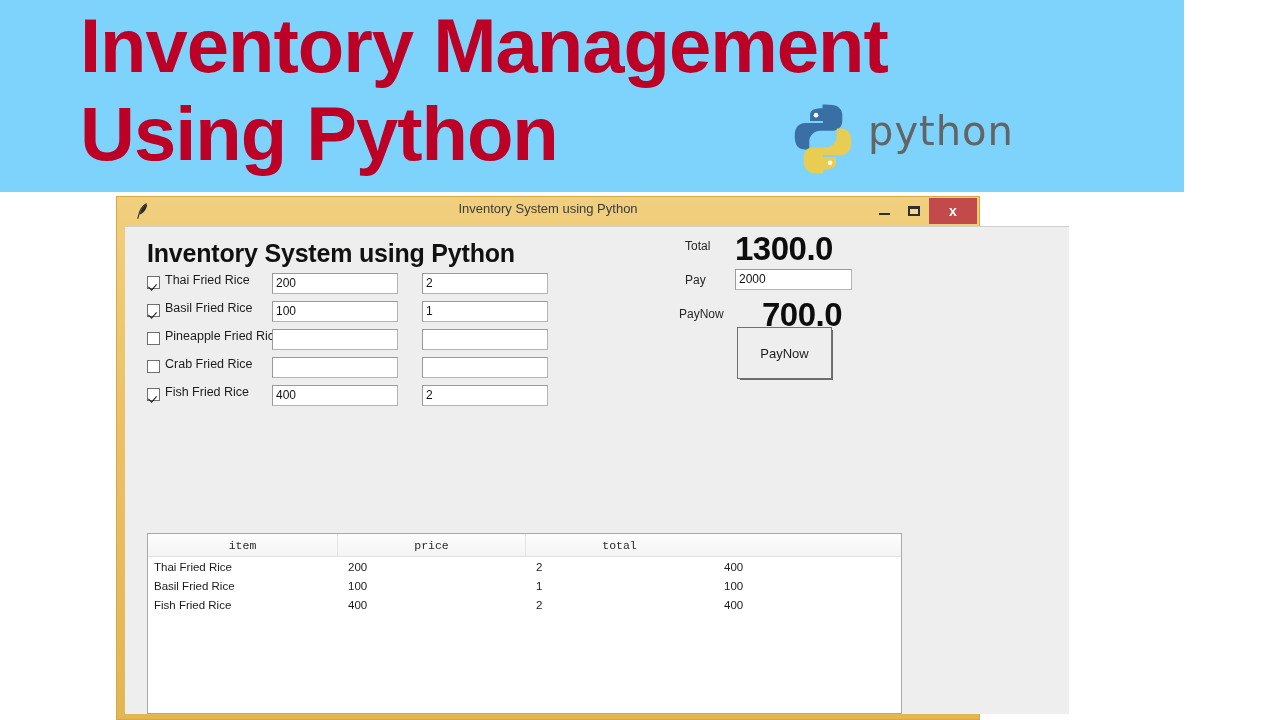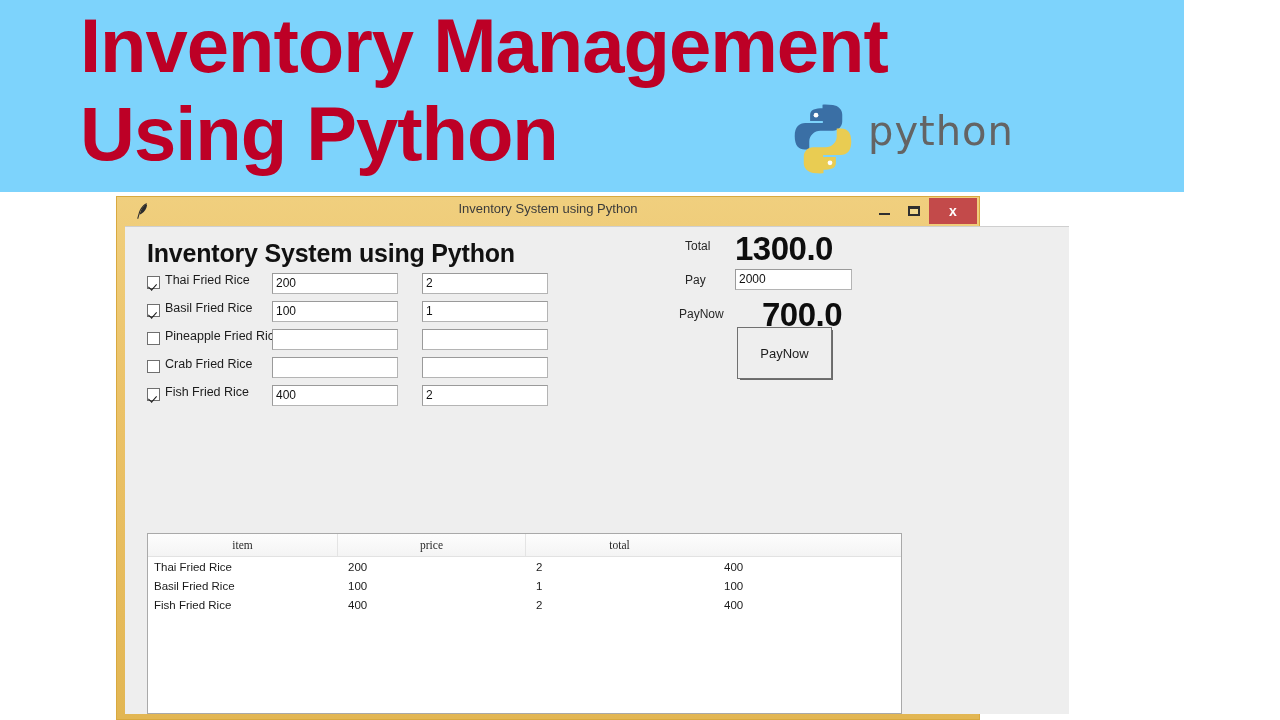--- a/index.html
+++ b/index.html
@@ -128,21 +128,21 @@
   }
   .tbl-head{
     position:relative;height:22px;width:100%;
     background:linear-gradient(to bottom,#fdfdfd,#f4f4f4);
     border-bottom:1px solid #e2e2e2;display:flex;
   }
   .th{
     position:relative;display:flex;align-items:center;justify-content:center;
     font-size:11.5px;color:#2a2a2a;border-right:1px solid #e4e4e4;
     box-sizing:border-box;height:100%;
-    font-family:Liberation Serif, serif;
+    font-family:Liberation Mono, monospace;
   }
   .th:last-child{border-right:none;}
   .tr{display:flex;height:19px;align-items:center;}
   .td{
     font-size:11.5px;color:#1a1a1a;box-sizing:border-box;padding-left:6px;
     font-family:"Liberation Sans", sans-serif;
   }
   .c0{width:190px;}
   .c1{width:188px;}
   .c2{width:188px;}

